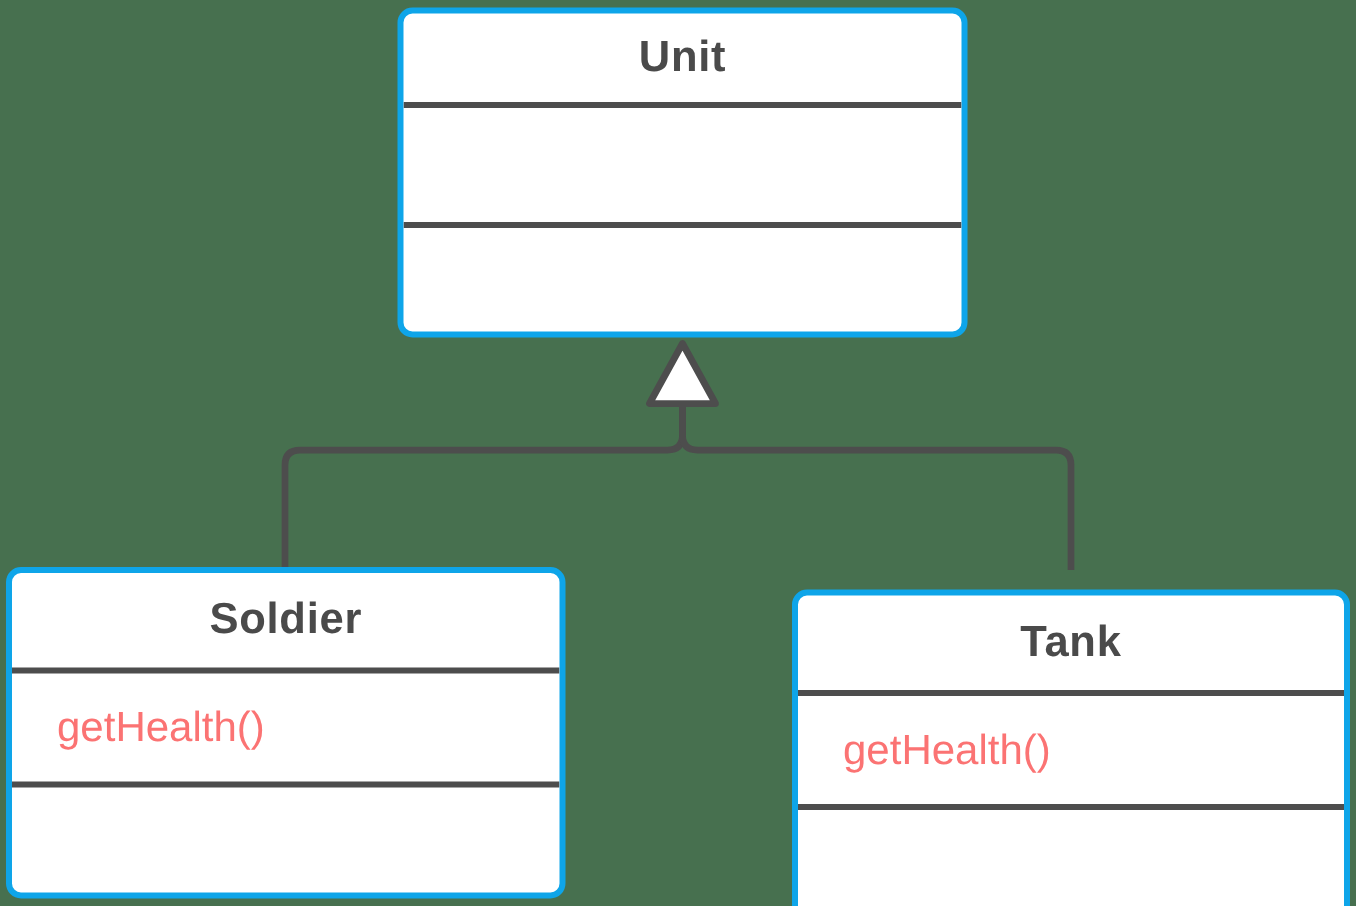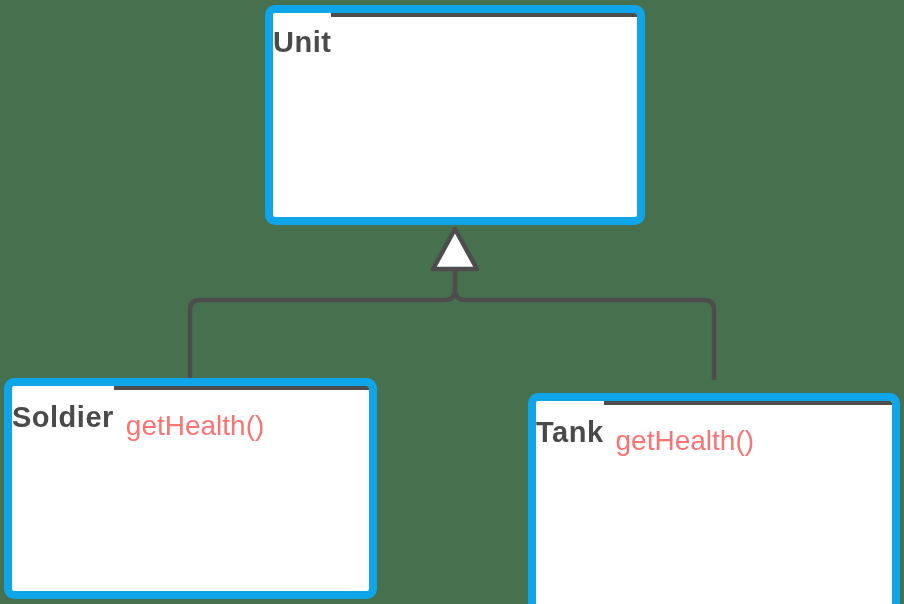--- a/index.html
+++ b/index.html
@@ -29,42 +29,42 @@
     fill: #ffffff;
     stroke: #4d4d4d;
     stroke-width: 4.5;
     stroke-linejoin: round;
   }
   .class-box {
     position: absolute;
     z-index: 2;
     box-sizing: border-box;
     background: #ffffff;
-    border: 8px solid #0ea5e9;
+    border: 4px solid #0ea5e9;
     border-radius: 10px;
     display: flex;
-    flex-direction: row;
+    flex-direction: column;
     overflow: hidden;
   }
   .class-box .title {
     box-sizing: border-box;
     display: flex;
     align-items: center;
     justify-content: center;
     font-size: 29px;
     font-weight: bold;
     color: #4a4a4a;
     letter-spacing: 0.5px;
   }
   .class-box .compartment {
     box-sizing: border-box;
     border-top: 4px solid #4d4d4d;
     display: flex;
     align-items: center;
-    padding-left: 12px;
+    padding-left: 30px;
     font-size: 28px;
     color: #fb7373;
   }
   .class-box .compartment.last {
     flex: 1;
   }
   
   #box-unit { left: 265px; top: 5px; width: 380px; height: 220px; }
   #box-unit .title { height: 59px; }
   #box-unit .mid   { height: 80px; }

